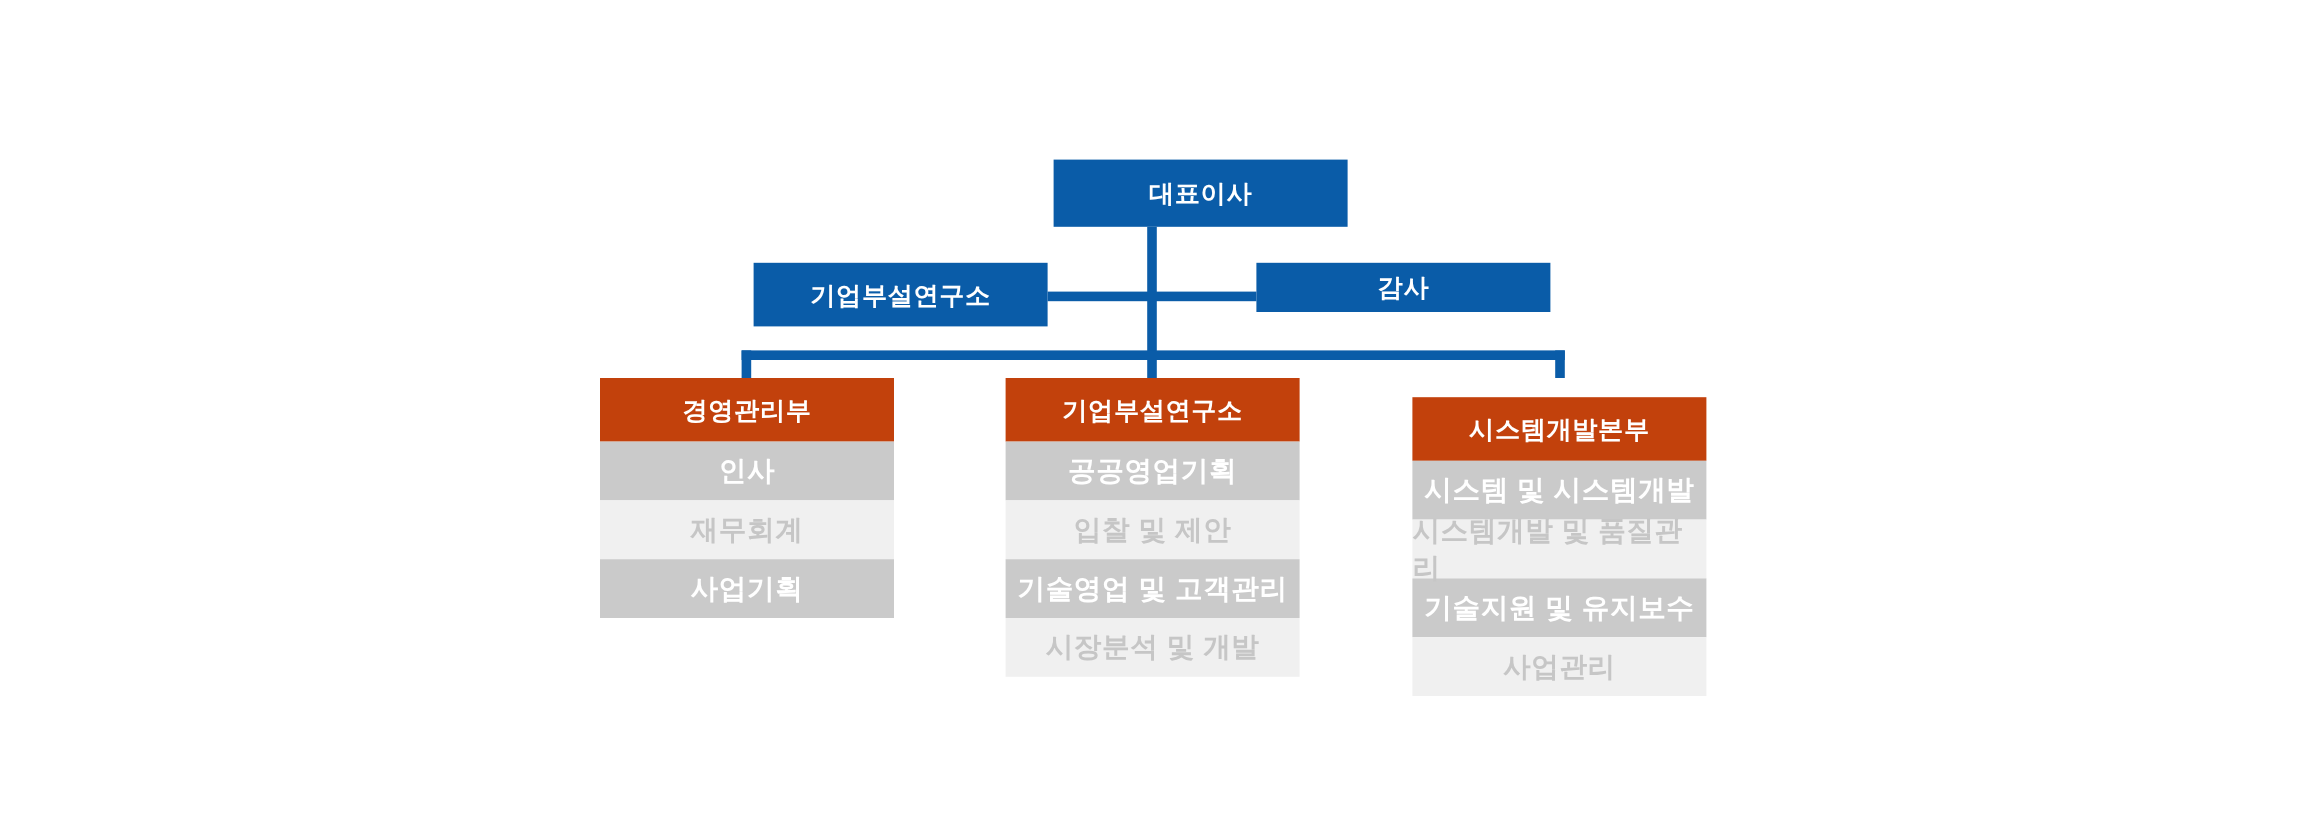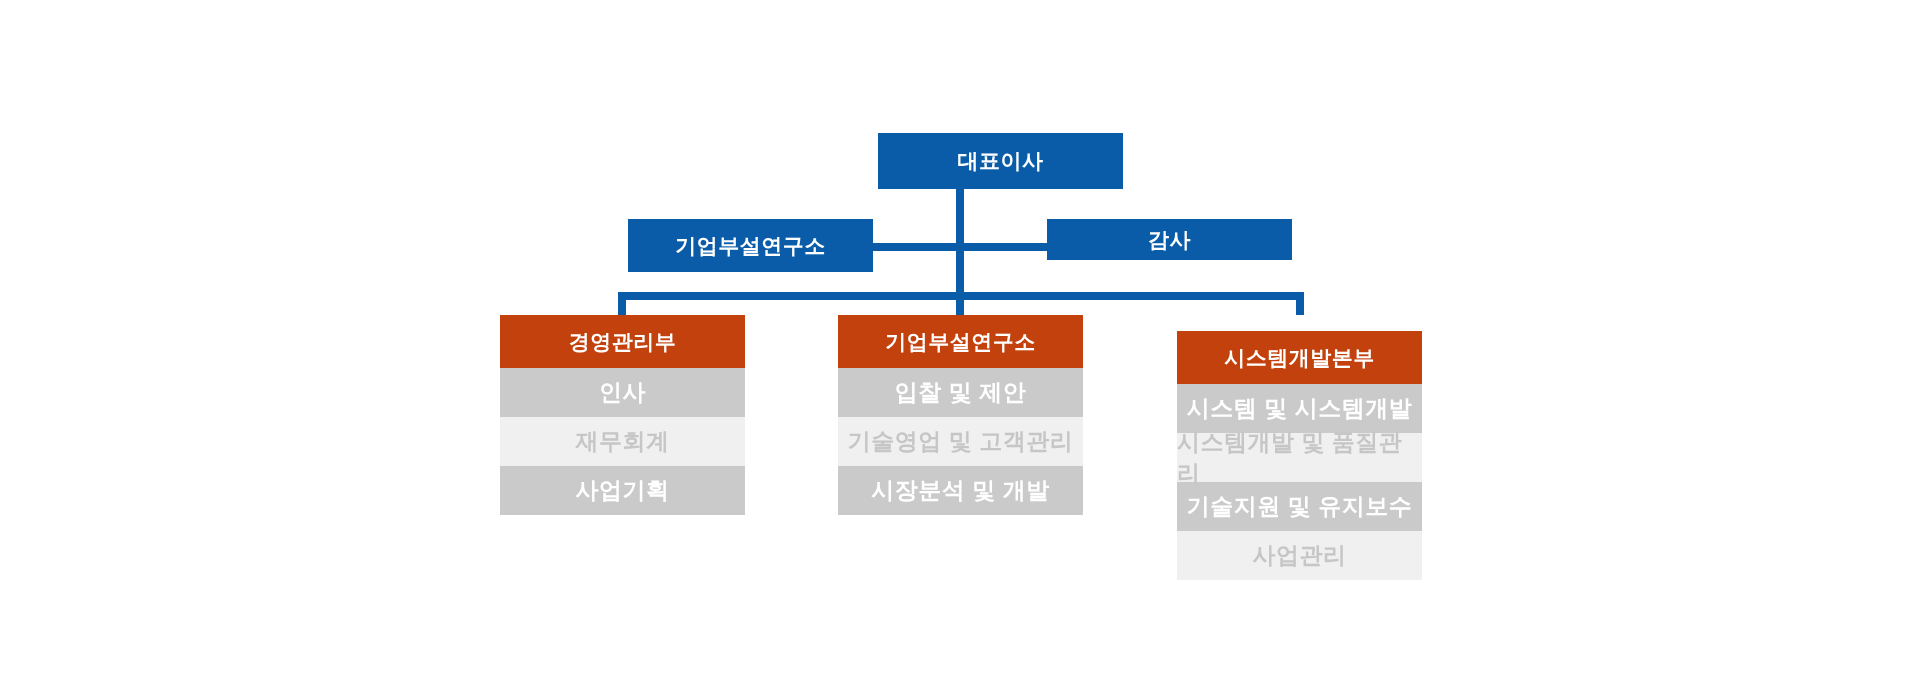--- a/index.html
+++ b/index.html
@@ -112,20 +112,21 @@
       <div class="unit">재무회계</div>
       <div class="unit">사업기획</div>
     </div>
   </div>
 
   <div class="dept dept-2">
     <div class="dept-header">
       <span>기업부설연구소</span>
     </div>
     <div>
+      <div class="unit">공공영업기획</div>
       <div class="unit">입찰 및 제안</div>
       <div class="unit">기술영업 및 고객관리</div>
       <div class="unit">시장분석 및 개발</div>
     </div>
   </div>
 
   <div class="dept dept-3">
     <div class="dept-header">
       <span>시스템개발본부</span>
     </div>

